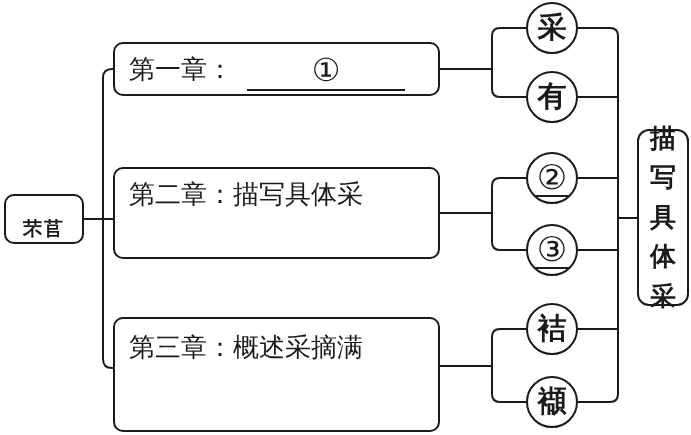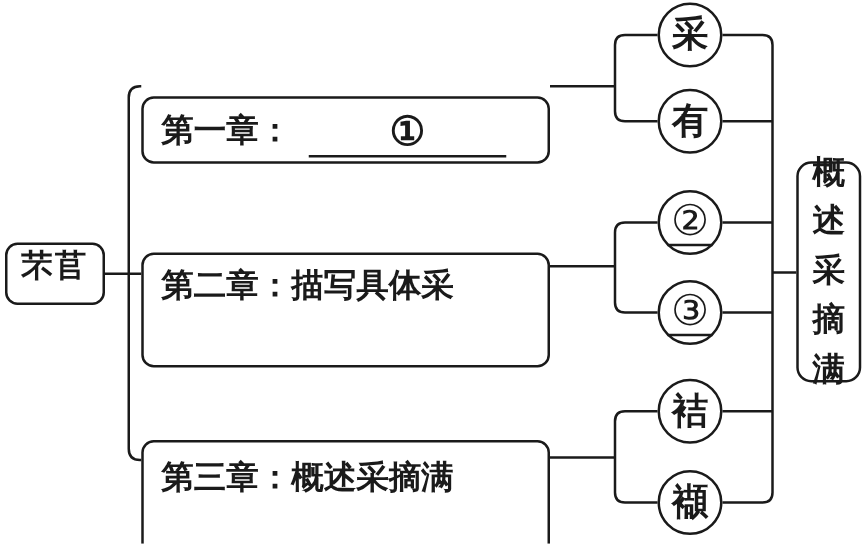--- a/index.html
+++ b/index.html
@@ -11,24 +11,24 @@
   }
   svg.connectors { position:absolute; left:0; top:0; width:691px; height:435px; z-index:1; }
   svg.connectors path { stroke:var(--line); stroke-width:2; fill:none; }
   .node {
     position:absolute; box-sizing:border-box; background:var(--bg);
     border:2px solid var(--line); z-index:2;
   }
   .rounded { border-radius:10px; }
   .root-node {
     left:4px; top:194px; width:80px; height:50px;
-    display:flex; align-items:flex-start; justify-content:center;
-    font-size:25px; font-weight:600; letter-spacing:2px;
+    display:flex; align-items:flex-end; justify-content:center;
+    font-size:19px; font-weight:600; letter-spacing:2px;
   }
-  .chapter { font-size:26px; font-weight:700;margin-top:35px; }
+  .chapter { font-size:26px; font-weight:400; }
   .ch1 {
     left:113px; top:42px; width:327px; height:54px;
     display:flex; align-items:center; padding:0 0 0 14px;
   }
   .blank {
     display:inline-flex; justify-content:center; align-items:flex-end;
     width:158px; height:42px; margin-left:14px;
     border-bottom:2px solid var(--line);
   }
   .blank .num { font-size:32px; line-height:1; padding-bottom:3px; }
@@ -120,16 +120,16 @@
     <span class="label underlined">③</span>
   </div>
   <div class="circle-node c5">
     <span class="label">袺</span>
   </div>
   <div class="circle-node c6">
     <span class="label">襭</span>
   </div>
 
   <div class="node summary-node">
-    <div class="vertical-text">概述采摘满</div>
+    <div class="vertical-text">描写具体采</div>
   </div>
 
 </div>
 
 </body></html>

